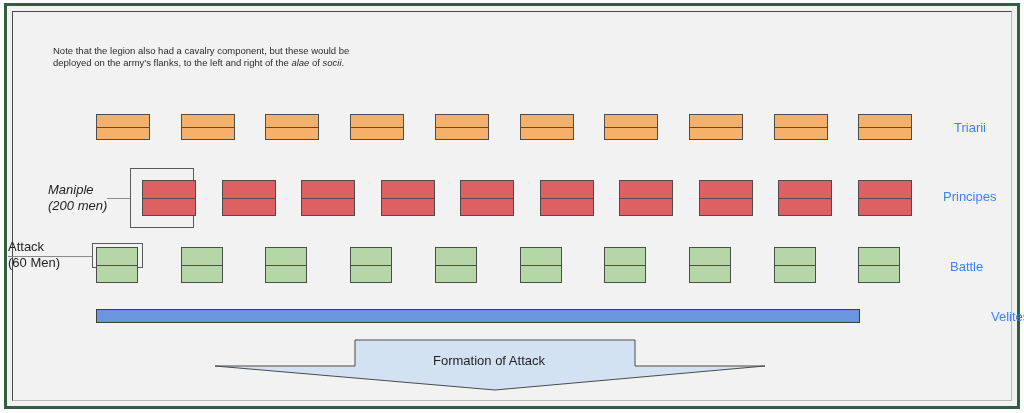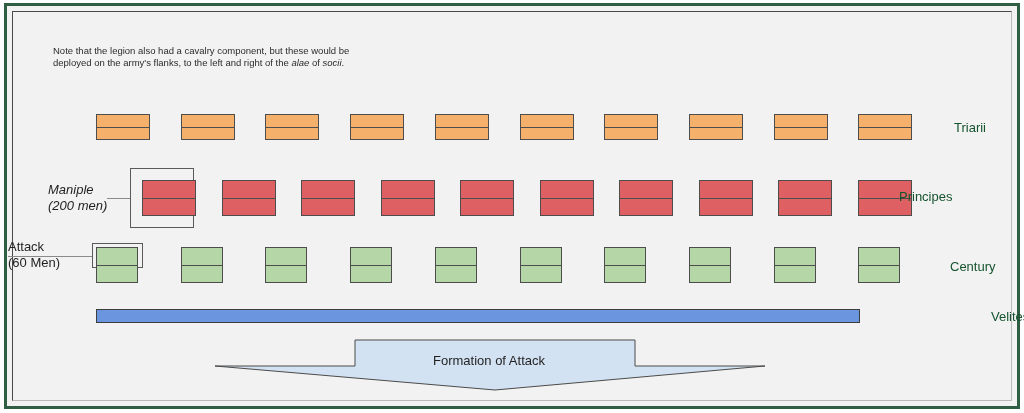--- a/index.html
+++ b/index.html
@@ -80,21 +80,21 @@
   .bar {
     position: absolute;
     box-sizing: border-box;
     border: 1px solid #3d3d3d;
   }
 
   
   .row-label {
     position: absolute;
     font-size: 13px;
-    color: #14532d;
+    color: #3b82f6;
     white-space: nowrap;
   }
 
   
   .callout-box {
     position: absolute;
     box-sizing: border-box;
     border: 1.5px solid #5a5a5a;
     background: transparent;
   }
@@ -196,21 +196,21 @@
       </div>
       <div class="block" style="left: 699px; top: 180px; width: 54px; height: 36px; background: rgb(223, 96, 99); border-color: rgb(77, 77, 77);">
         <div class="split" style="border-top-color: rgb(77, 77, 77);"></div>
       </div>
       <div class="block" style="left: 778px; top: 180px; width: 54px; height: 36px; background: rgb(223, 96, 99); border-color: rgb(77, 77, 77);">
         <div class="split" style="border-top-color: rgb(77, 77, 77);"></div>
       </div>
       <div class="block" style="left: 858px; top: 180px; width: 54px; height: 36px; background: rgb(223, 96, 99); border-color: rgb(77, 77, 77);">
         <div class="split" style="border-top-color: rgb(77, 77, 77);"></div>
       </div>
-      <div class="row-label" style="left: 899px; top: 189px;">Principes</div>
+      <div class="row-label" style="left: 943px; top: 189px;">Principes</div>
       <div class="block" style="left: 96px; top: 247px; width: 42px; height: 36px; background: rgb(181, 214, 167); border-color: rgb(77, 77, 77);">
         <div class="split" style="border-top-color: rgb(77, 77, 77);"></div>
       </div>
       <div class="block" style="left: 181px; top: 247px; width: 42px; height: 36px; background: rgb(181, 214, 167); border-color: rgb(77, 77, 77);">
         <div class="split" style="border-top-color: rgb(77, 77, 77);"></div>
       </div>
       <div class="block" style="left: 265px; top: 247px; width: 42px; height: 36px; background: rgb(181, 214, 167); border-color: rgb(77, 77, 77);">
         <div class="split" style="border-top-color: rgb(77, 77, 77);"></div>
       </div>
       <div class="block" style="left: 350px; top: 247px; width: 42px; height: 36px; background: rgb(181, 214, 167); border-color: rgb(77, 77, 77);">
@@ -227,21 +227,21 @@
       </div>
       <div class="block" style="left: 689px; top: 247px; width: 42px; height: 36px; background: rgb(181, 214, 167); border-color: rgb(77, 77, 77);">
         <div class="split" style="border-top-color: rgb(77, 77, 77);"></div>
       </div>
       <div class="block" style="left: 774px; top: 247px; width: 42px; height: 36px; background: rgb(181, 214, 167); border-color: rgb(77, 77, 77);">
         <div class="split" style="border-top-color: rgb(77, 77, 77);"></div>
       </div>
       <div class="block" style="left: 858px; top: 247px; width: 42px; height: 36px; background: rgb(181, 214, 167); border-color: rgb(77, 77, 77);">
         <div class="split" style="border-top-color: rgb(77, 77, 77);"></div>
       </div>
-      <div class="row-label" style="left: 950px; top: 259px;">Century</div>
+      <div class="row-label" style="left: 950px; top: 259px;">Battle</div>
       <div class="bar" style="left: 96px; top: 309px; width: 764px; height: 14px; background: rgb(108, 149, 224); border-color: rgb(61, 61, 61);"></div>
       <div class="row-label" style="left: 991px; top: 309px;">Velites</div>
     </div>
   <div id="callouts-layer">
       <div class="leader" style="left: 107px; top: 198px; width: 24px;"></div>
       <div class="callout-box filled" style="left: 130px; top: 168px; width: 64px; height: 60px;"></div>
       <div class="callout-text" style="left: 48px; top: 182px; font-style: italic;">
         <div>Maniple</div>
         <div>(200 men)</div>
       </div>

